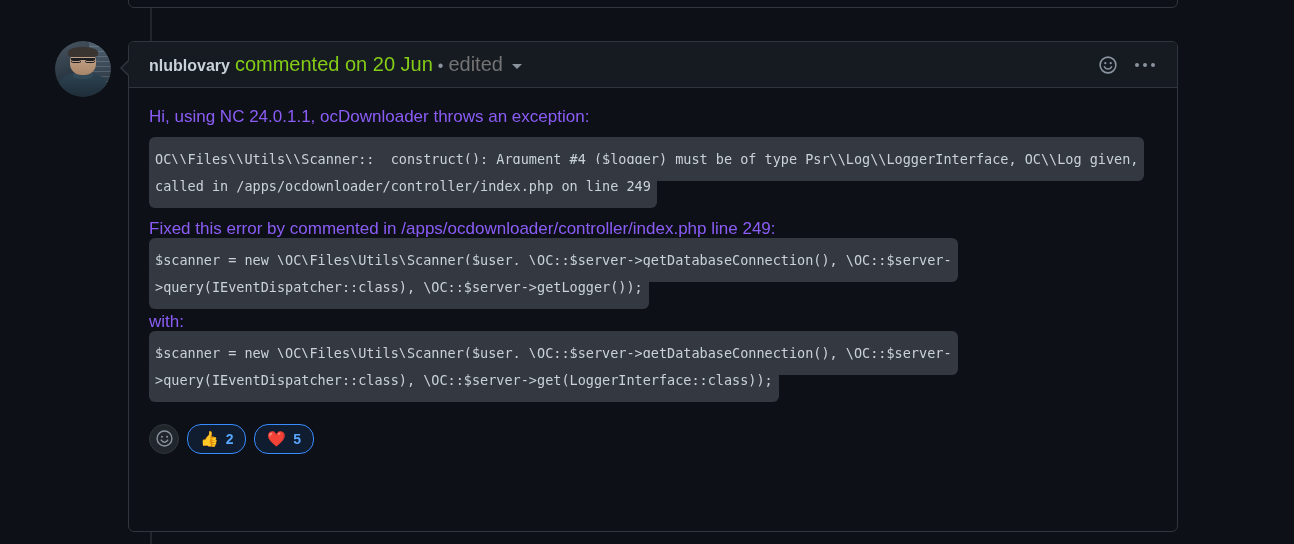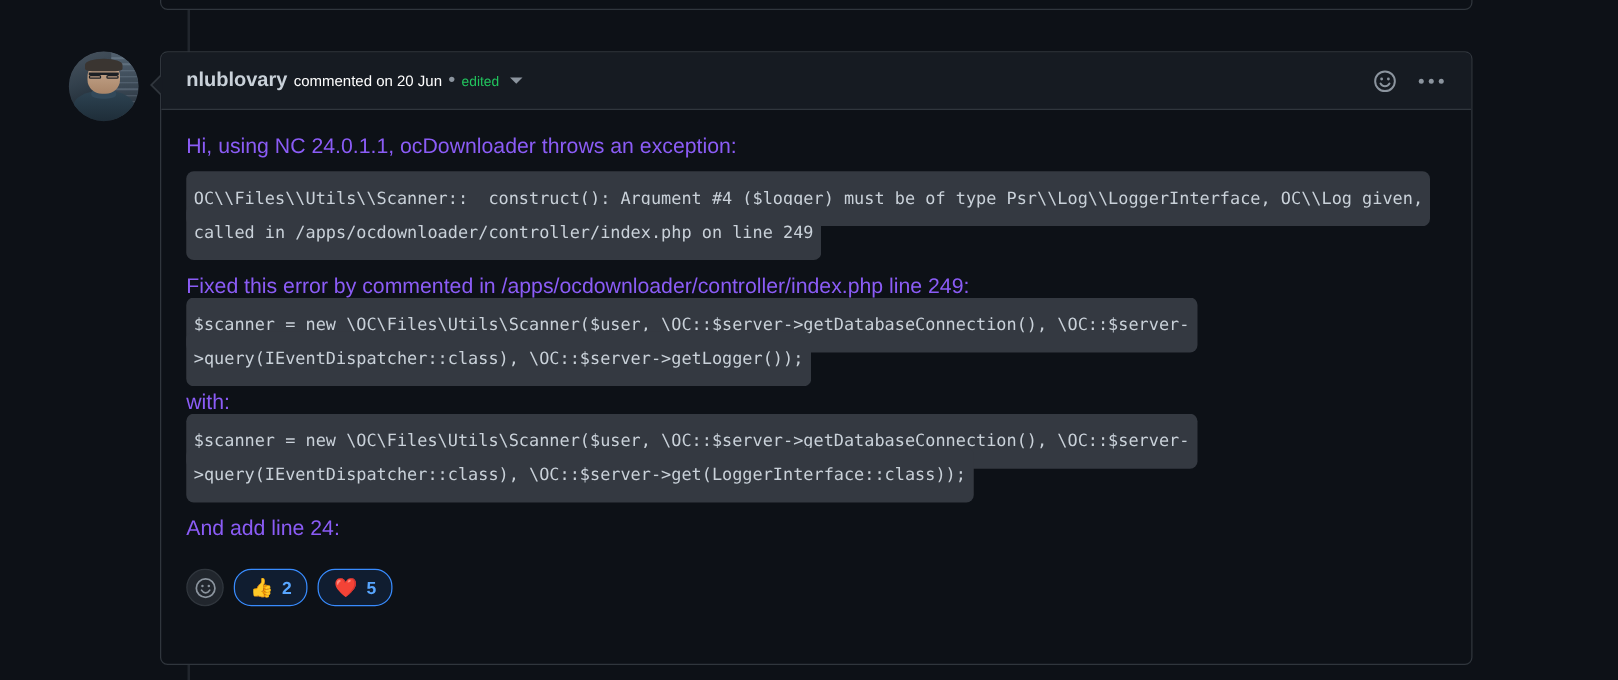--- a/index.html
+++ b/index.html
@@ -176,27 +176,27 @@
     gap: 5px;
     font-size: 16px;
   }
   .author {
     color: #c9d1d9;
     font-weight: bold;
     font-size: 16px;
     cursor: pointer;
   }
   .meta-text {
-    color: #ffffff;
-    font-size: 12px;
+    color: #84cc16;
+    font-size: 20px;
   }
   .meta-dot { color: #8b949e; font-size: 16px; }
   .edited-link {
-    color: #22c55e;
-    font-size: 11px;
+    color: #737373;
+    font-size: 20px;
     cursor: pointer;
   }
   .caret {
     display: inline-block;
     margin-left: 4px;
     width: 0; height: 0;
     border-left: 5px solid transparent;
     border-right: 5px solid transparent;
     border-top: 5px solid #8b949e;
     vertical-align: middle;
@@ -354,21 +354,20 @@
       <div class="code-line-wrap tight">
         <code class="inline">$scanner = new \OC\Files\Utils\Scanner($user, \OC::$server-&gt;getDatabaseConnection(), \OC::$server-&gt;query(IEventDispatcher::class), \OC::$server-&gt;getLogger());</code>
       </div>
 
       <p class="para tight2">with:</p>
 
       <div class="code-line-wrap">
         <code class="inline">$scanner = new \OC\Files\Utils\Scanner($user, \OC::$server-&gt;getDatabaseConnection(), \OC::$server-&gt;query(IEventDispatcher::class), \OC::$server-&gt;get(LoggerInterface::class));</code>
       </div>
 
-      <p class="para tight">And add line 24:</p>
 
 
     </div>
 
     <div class="reactions">
       <div class="smiley-btn">
         <svg width="17" height="17" viewBox="0 0 16 16" fill="none" aria-hidden="true">
           <circle cx="8" cy="8" r="7" stroke="#8b949e" stroke-width="1.3"></circle>
           <circle cx="5.6" cy="6.4" r="0.95" fill="#8b949e"></circle>
           <circle cx="10.4" cy="6.4" r="0.95" fill="#8b949e"></circle>

